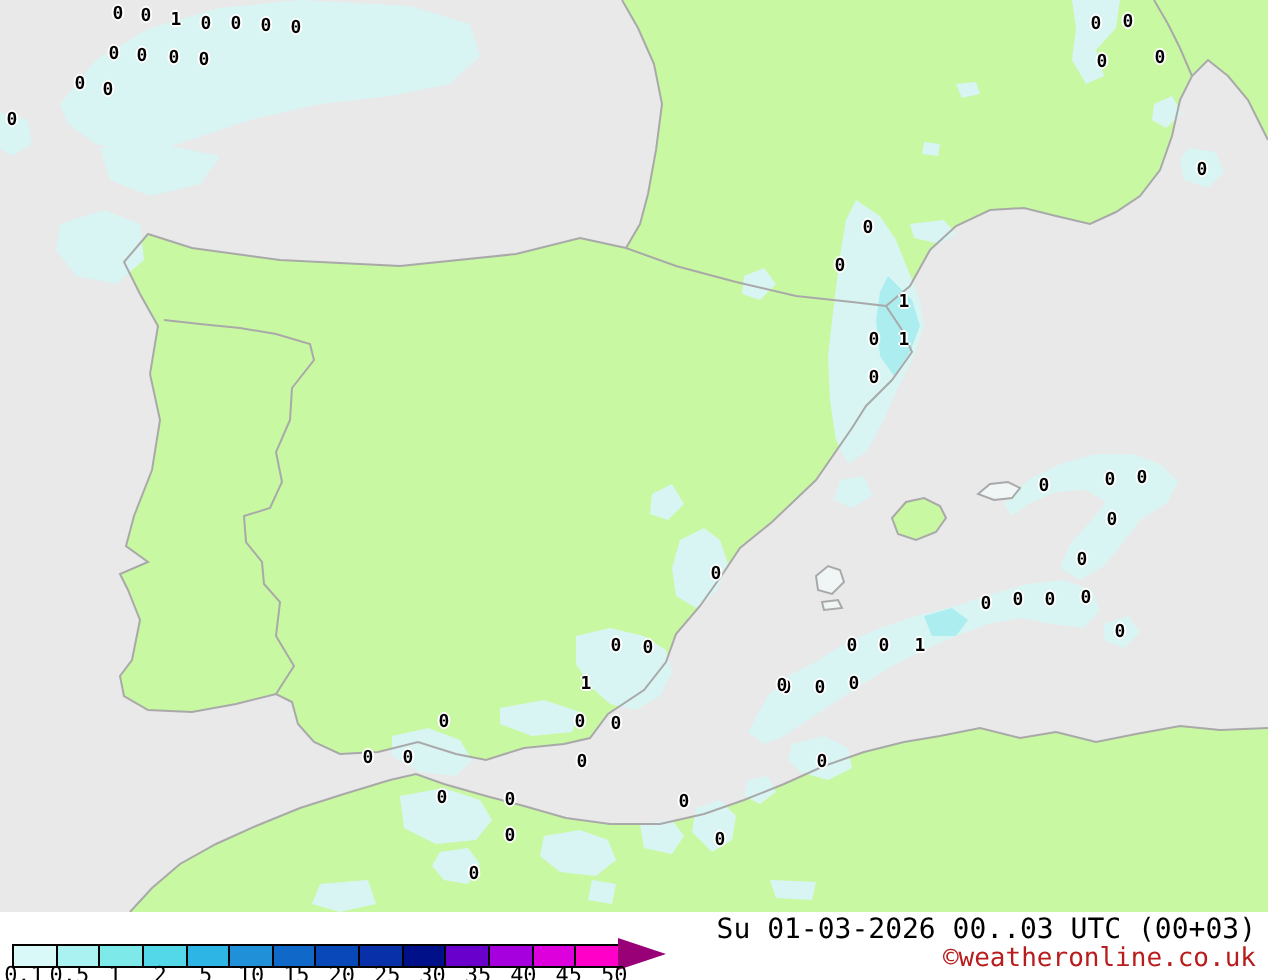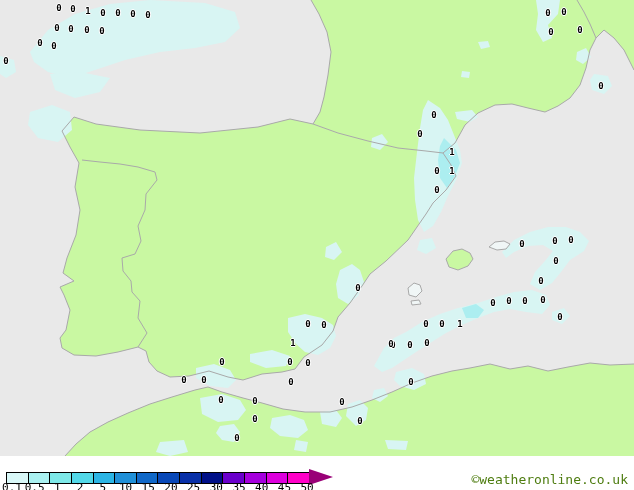--- a/index.html
+++ b/index.html
@@ -36,21 +36,21 @@
   .tick{
     position:absolute;top:0;transform:translateX(-50%);
     font:11px "DejaVu Sans Mono",monospace;color:#000;white-space:nowrap;
   }
   .datetime{
     position:absolute;right:6px;top:457px;
     font:14px "DejaVu Sans Mono",monospace;color:#000;white-space:nowrap;
   }
   .copyright{
     position:absolute;right:6px;top:472px;
-    font:13px "DejaVu Sans Mono",monospace;color:#4d7c0f;white-space:nowrap;
+    font:13px "DejaVu Sans Mono",monospace;color:#b91c1c;white-space:nowrap;
   }
 </style>
 </head>
 <body>
 
 <div class="stage">
 
   <svg class="map-svg" width="634" height="456" viewBox="0 0 634 456">
 
     <rect class="sea" x="0" y="0" width="634" height="456" fill="#e9e9e9"></rect>
@@ -204,15 +204,16 @@
       <span class="tick" style="left: 148.2px;">15</span>
       <span class="tick" style="left: 170.9px;">20</span>
       <span class="tick" style="left: 193.6px;">25</span>
       <span class="tick" style="left: 216.3px;">30</span>
       <span class="tick" style="left: 239px;">35</span>
       <span class="tick" style="left: 261.7px;">40</span>
       <span class="tick" style="left: 284.4px;">45</span>
       <span class="tick" style="left: 307.1px;">50</span>
     </div>
 
+  <div class="datetime">Su 01-03-2026 00..03 UTC (00+03)</div>
   <div class="copyright">©weatheronline.co.uk</div>
 
 </div>
 
 </body></html>

